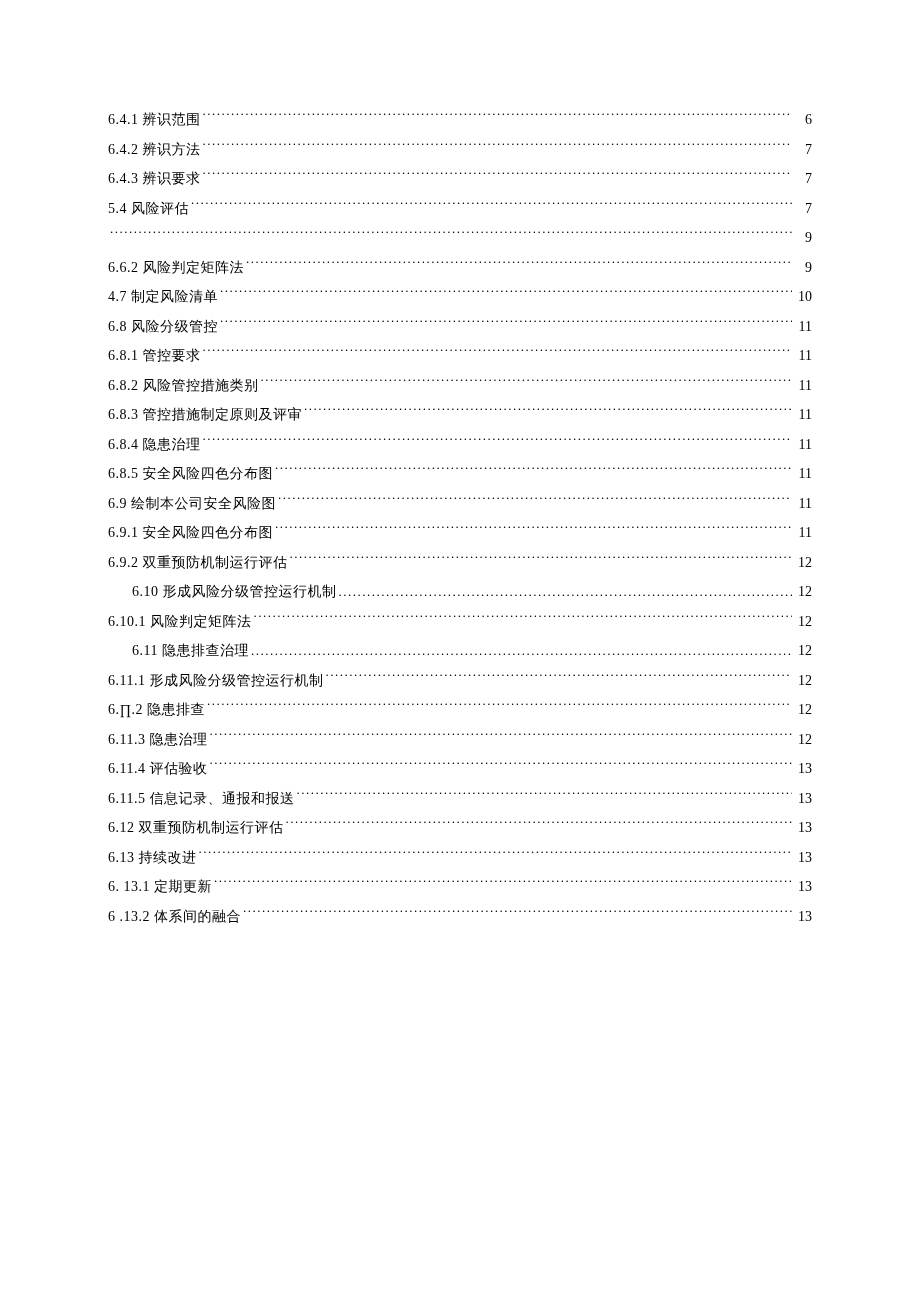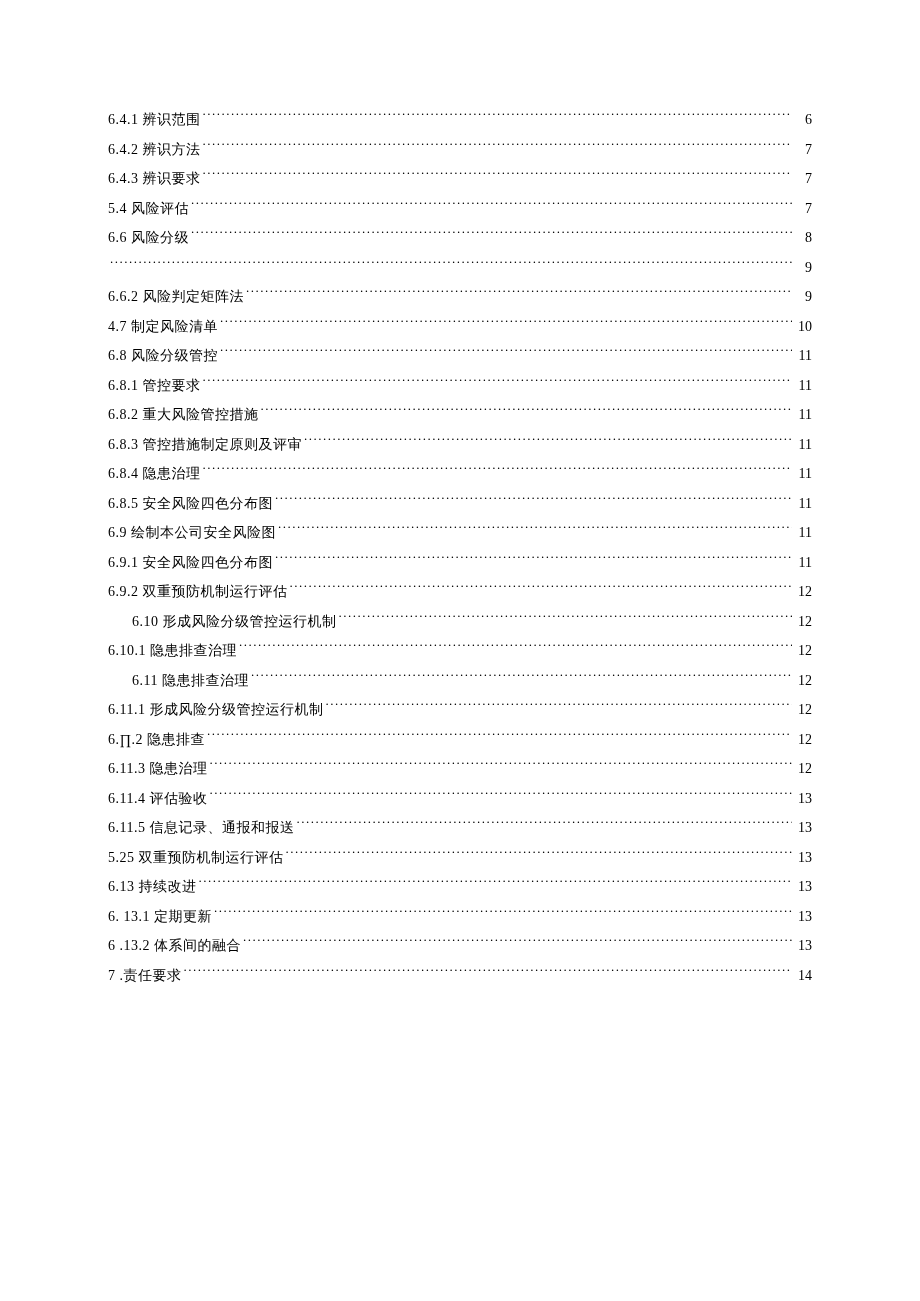--- a/index.html
+++ b/index.html
@@ -22,20 +22,21 @@
     }
     .toc-entry {
       display: flex;
       align-items: baseline;
       white-space: nowrap;
       margin-bottom: 5px;
       line-height: 1.75;
     }
     .toc-entry.indent-1 {
       padding-left: 24px;
+      align-items: flex-end;
     }
     .toc-title {
       flex-shrink: 0;
       letter-spacing: 0.5px;
     }
     .toc-leader {
       flex: 1;
       overflow: hidden;
       position: relative;
       margin: 0 2px;
@@ -74,25 +75,20 @@
       <span class="toc-title">6.4.3 辨识要求</span>
       <span class="toc-leader"></span>
       <span class="toc-page">7</span>
     </div>
     <div class="toc-entry">
       <span class="toc-title">5.4 风险评估</span>
       <span class="toc-leader"></span>
       <span class="toc-page">7</span>
     </div>
     <div class="toc-entry">
-      <span class="toc-title">6.6 风险分级</span>
-      <span class="toc-leader"></span>
-      <span class="toc-page">8</span>
-    </div>
-    <div class="toc-entry">
       <span class="toc-leader"></span>
       <span class="toc-page">9</span>
     </div>
     <div class="toc-entry">
       <span class="toc-title">6.6.2 风险判定矩阵法</span>
       <span class="toc-leader"></span>
       <span class="toc-page">9</span>
     </div>
     <div class="toc-entry">
       <span class="toc-title">4.7 制定风险清单</span>
@@ -103,21 +99,21 @@
       <span class="toc-title">6.8 风险分级管控</span>
       <span class="toc-leader"></span>
       <span class="toc-page">11</span>
     </div>
     <div class="toc-entry">
       <span class="toc-title">6.8.1 管控要求</span>
       <span class="toc-leader"></span>
       <span class="toc-page">11</span>
     </div>
     <div class="toc-entry">
-      <span class="toc-title">6.8.2  重大风险管控措施</span>
+      <span class="toc-title">6.8.2  风险管控措施类别</span>
       <span class="toc-leader"></span>
       <span class="toc-page">11</span>
     </div>
     <div class="toc-entry">
       <span class="toc-title">6.8.3  管控措施制定原则及评审</span>
       <span class="toc-leader"></span>
       <span class="toc-page">11</span>
     </div>
     <div class="toc-entry">
       <span class="toc-title">6.8.4 隐患治理</span>
@@ -143,21 +139,21 @@
       <span class="toc-title">6.9.2 双重预防机制运行评估</span>
       <span class="toc-leader"></span>
       <span class="toc-page">12</span>
     </div>
     <div class="toc-entry indent-1">
       <span class="toc-title">6.10 形成风险分级管控运行机制</span>
       <span class="toc-leader"></span>
       <span class="toc-page">12</span>
     </div>
     <div class="toc-entry">
-      <span class="toc-title">6.10.1 隐患排查治理</span>
+      <span class="toc-title">6.10.1 风险判定矩阵法</span>
       <span class="toc-leader"></span>
       <span class="toc-page">12</span>
     </div>
     <div class="toc-entry indent-1">
       <span class="toc-title">6.11 隐患排查治理</span>
       <span class="toc-leader"></span>
       <span class="toc-page">12</span>
     </div>
     <div class="toc-entry">
       <span class="toc-title">6.11.1 形成风险分级管控运行机制</span>
@@ -178,37 +174,32 @@
       <span class="toc-title">6.11.4 评估验收</span>
       <span class="toc-leader"></span>
       <span class="toc-page">13</span>
     </div>
     <div class="toc-entry">
       <span class="toc-title">6.11.5 信息记录、通报和报送</span>
       <span class="toc-leader"></span>
       <span class="toc-page">13</span>
     </div>
     <div class="toc-entry">
-      <span class="toc-title">5.25 双重预防机制运行评估</span>
+      <span class="toc-title">6.12 双重预防机制运行评估</span>
       <span class="toc-leader"></span>
       <span class="toc-page">13</span>
     </div>
     <div class="toc-entry">
       <span class="toc-title">6.13 持续改进</span>
       <span class="toc-leader"></span>
       <span class="toc-page">13</span>
     </div>
     <div class="toc-entry">
       <span class="toc-title">6. 13.1 定期更新</span>
       <span class="toc-leader"></span>
       <span class="toc-page">13</span>
     </div>
     <div class="toc-entry">
       <span class="toc-title">6 .13.2 体系间的融合</span>
       <span class="toc-leader"></span>
       <span class="toc-page">13</span>
-    </div>
-    <div class="toc-entry">
-      <span class="toc-title">7 .责任要求</span>
-      <span class="toc-leader"></span>
-      <span class="toc-page">14</span>
     </div>
   </div>
 
 </body></html>

